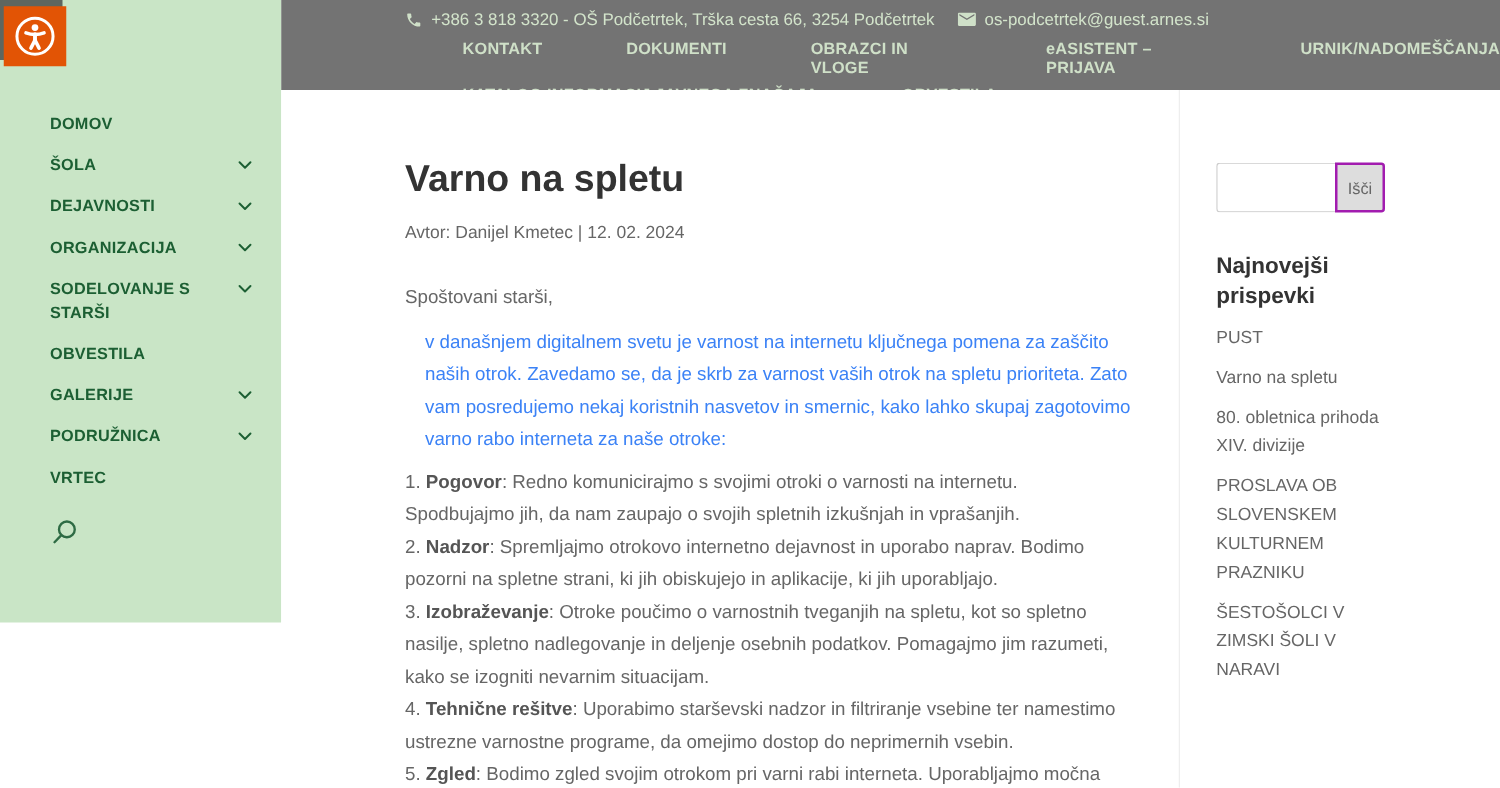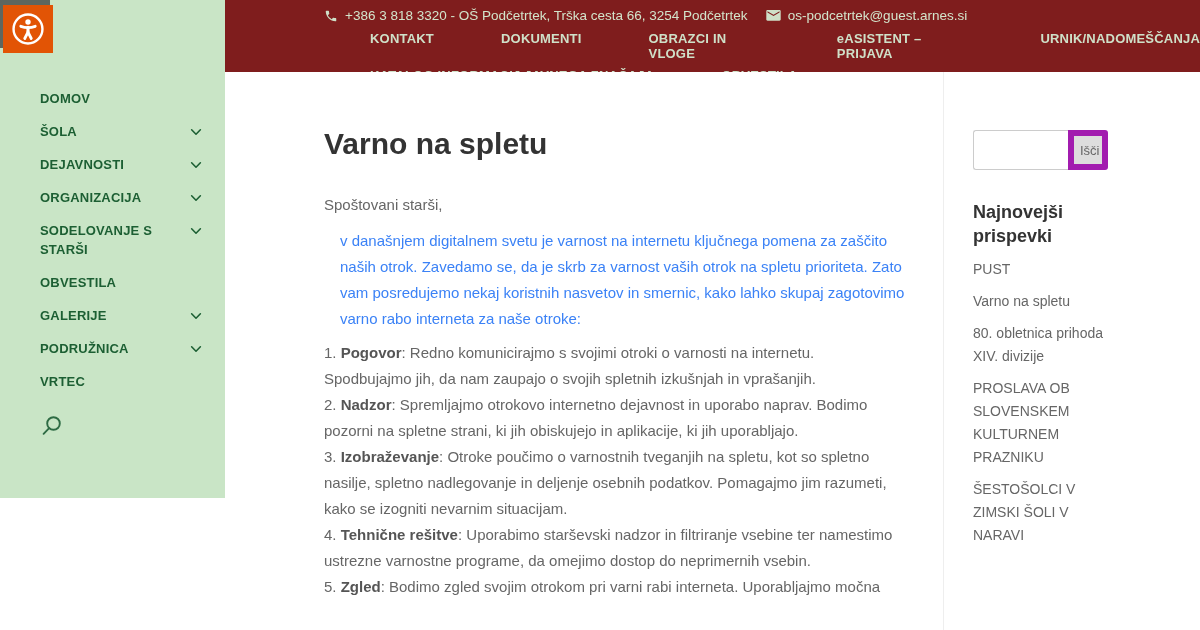--- a/index.html
+++ b/index.html
@@ -12,21 +12,21 @@
   .a11y-btn{position:absolute;left:3px;top:5px;width:50px;height:48px;background:#e25405;
             display:flex;align-items:center;justify-content:center;border:none;cursor:pointer;
             box-shadow:-3px -5px 0 0 #5e665f;}
   .menu{position:absolute;left:40px;top:89px;width:165px;list-style:none;margin:0;padding:0;}
   .menu li{position:relative;margin:0 0 14px;padding-right:30px;
            font-size:13px;font-weight:700;line-height:19px;letter-spacing:.2px;color:#1c5f33;cursor:pointer;}
   .menu .chev{position:absolute;right:2px;top:3px;width:14px;height:14px;}
   .search-toggle{position:absolute;left:40px;top:414px;width:24px;height:24px;cursor:pointer;}
 
   
-  .topbar{position:absolute;left:225px;top:0;width:975px;height:72px;background:#7f1d1d;
+  .topbar{position:absolute;left:225px;top:0;width:975px;height:72px;background:#737373;
           box-sizing:border-box;padding-left:99px;color:#d3e4cb;}
   .tb-row1{display:flex;align-items:center;gap:18px;margin-top:8px;font-size:13.5px;}
   .tb-contact{display:flex;align-items:center;gap:7px;}
   .tb-nav{display:flex;gap:21px;font-size:13px;font-weight:600;letter-spacing:.2px;}
   .tb-nav.r1{margin-top:8px;}
   .tb-nav.r2{margin-top:7px;}
   .tb-nav a{color:#cfe0c8;text-decoration:none;cursor:pointer;margin-left:46px;}
 
   
   .main{position:absolute;left:225px;top:72px;width:975px;height:626px;background:#fff;display:flex;}
@@ -38,21 +38,21 @@
   .intro{margin:10px 16px 0;font-size:15px;line-height:26px;color:#3b82f6;width:566px;}
   .tips{margin:8px 0 0;padding:0;list-style:none;font-size:15px;line-height:26px;color:#666;width:570px;}
   .tips .term{font-weight:700;color:#555;}
 
   
   aside{box-sizing:border-box;flex:1;border-left:1px solid #eee;padding:58px 92px 0 29px;}
   .search-form{display:flex;}
   .search-input{box-sizing:border-box;width:95px;height:40px;border:1px solid #ccc;border-right:none;
                 border-radius:3px 0 0 3px;padding:0 10px;font-size:14px;color:#666;
                 font-family:"Liberation Sans",sans-serif;outline:none;}
-  .search-btn{box-sizing:border-box;width:40px;height:40px;background:#ddd;border:6px solid #a21caf;
+  .search-btn{box-sizing:border-box;width:40px;height:40px;background:#ddd;border:2px solid #a21caf;
               border-radius:0 3px 3px 0;color:#666;font-size:13px;cursor:pointer;
               font-family:"Liberation Sans",sans-serif;}
   .recent-heading{margin:30px 0 0;font-size:18px;line-height:24px;font-weight:600;color:#333;width:138px;}
   .recent-posts{margin:10px 0 0;padding:0;list-style:none;width:138px;}
   .recent-posts li{margin:0 0 9px;font-size:14px;line-height:23px;color:#666;cursor:pointer;}
 
   svg{display:block;}
 </style>
 </head>
 <body>
@@ -170,20 +170,23 @@
     <nav class="tb-nav r2">
       <a>KATALOG INFORMACIJ JAVNEGA ZNAČAJA</a>
       <a>OBVESTILA</a>
     </nav>
   </div>
 
   <div class="main">
 
     <article>
       <h1 class="post-title">Varno na spletu</h1>
+      <div class="post-meta">
+        <span>Avtor: </span><a class="author">Danijel Kmetec</a><span> | </span><span>12. 02. 2024</span>
+      </div>
       <p class="greeting">Spoštovani starši,</p>
       <p class="intro">v današnjem digitalnem svetu je varnost na internetu ključnega pomena za zaščito naših otrok. Zavedamo se, da je skrb za  varnost vaših otrok na spletu prioriteta. Zato vam posredujemo nekaj koristnih nasvetov in smernic, kako lahko skupaj zagotovimo varno rabo interneta za naše otroke:</p>
       <ol class="tips">
         <li><span>1. </span><span class="term">Pogovor</span><span>: Redno komunicirajmo s svojimi otroki o varnosti na internetu. Spodbujajmo jih, da nam zaupajo o svojih spletnih izkušnjah in vprašanjih.</span></li>
         <li><span>2. </span><span class="term">Nadzor</span><span>: Spremljajmo otrokovo internetno dejavnost in uporabo naprav. Bodimo pozorni na spletne strani, ki jih obiskujejo in aplikacije, ki jih uporabljajo.</span></li>
         <li><span>3. </span><span class="term">Izobraževanje</span><span>: Otroke poučimo o varnostnih tveganjih na spletu, kot so spletno nasilje, spletno nadlegovanje in deljenje osebnih podatkov. Pomagajmo jim razumeti, kako se izogniti nevarnim situacijam.</span></li>
         <li><span>4. </span><span class="term">Tehnične rešitve</span><span>: Uporabimo starševski nadzor in filtriranje vsebine ter namestimo ustrezne varnostne programe, da omejimo dostop do neprimernih vsebin.</span></li>
         <li><span>5. </span><span class="term">Zgled</span><span>: Bodimo zgled svojim otrokom pri varni rabi interneta. Uporabljajmo močna</span></li>
       </ol>
     </article>

